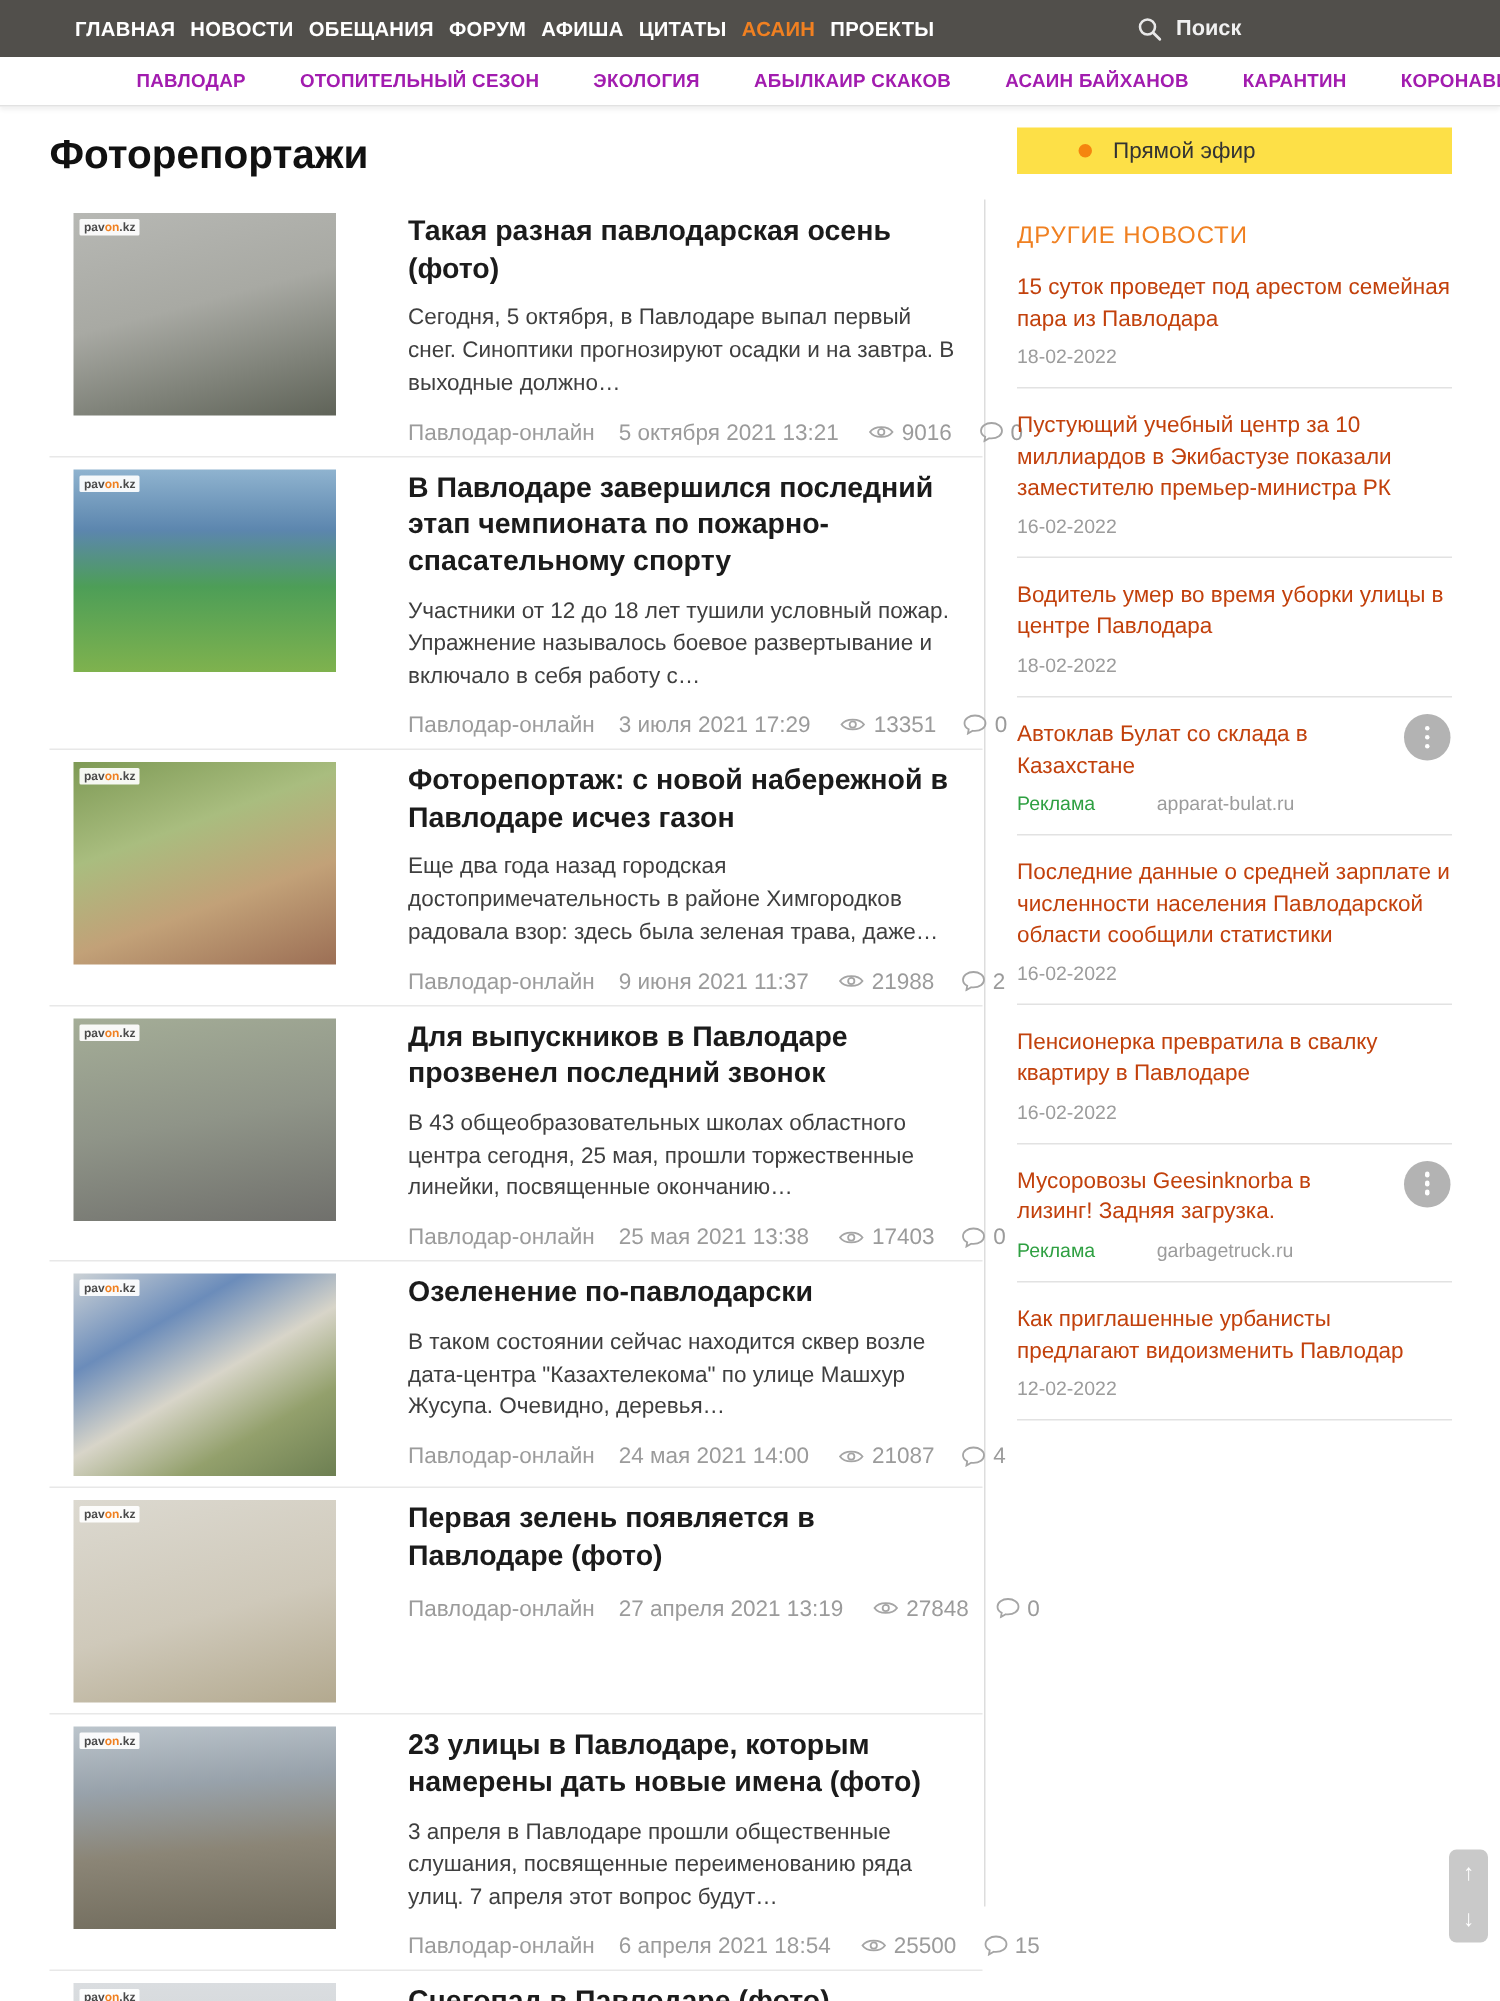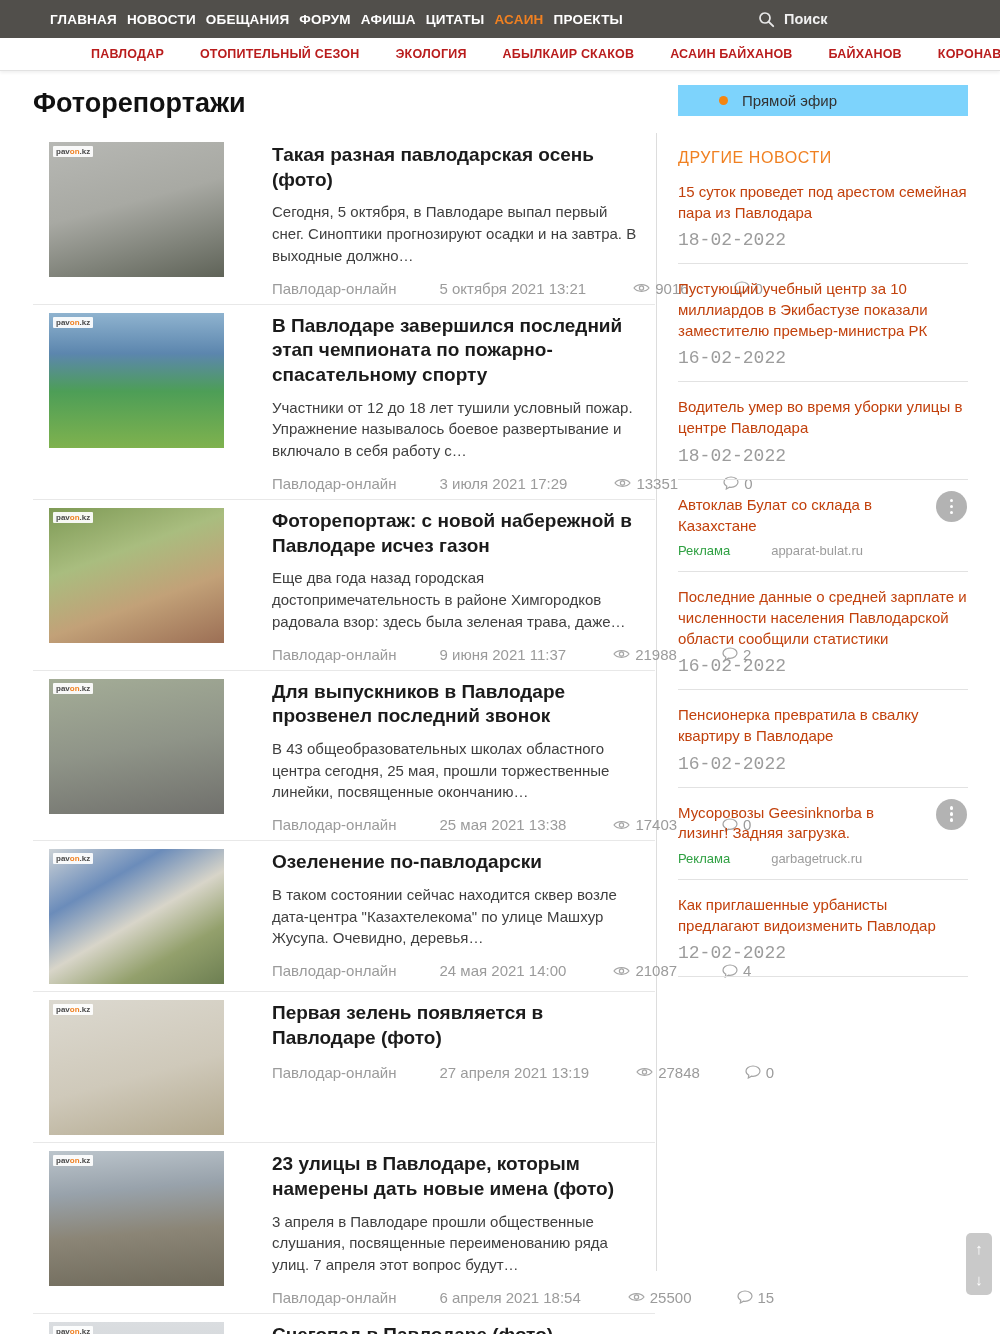--- a/index.html
+++ b/index.html
@@ -26,21 +26,21 @@
   }
   .search-box span { font-size:14.5px; color:#f0f0f0;font-weight:bold; }
   
   .tagsbar {
     height:33px; background:#fff; border-bottom:1px solid #e2e2e2;
     box-shadow:0 2px 3px rgba(0,0,0,.06);
     display:flex; align-items:center; justify-content:space-between;
     padding:0 60px 0 55px; position:relative; z-index:2;
   }
   .tagsbar a {
-    color:#b91c1c; text-decoration:none; font-size:12.5px; font-weight:700;
+    color:#a21caf; text-decoration:none; font-size:12.5px; font-weight:700;
     letter-spacing:.2px; cursor:pointer; white-space:nowrap;padding-left:36px;
   }
   
   .layout { position:relative; }
   .vdivider { position:absolute; left:656px; top:62px; bottom:-1200px; width:1px; background:#ddd; }
   main { position:absolute; left:33px; top:0; width:622px; }
   .page-title { font-size:27px; font-weight:800; color:#111; margin:17px 0 15px; }
   
   .article { display:flex; gap:11px; padding:8px 16px 7px; border-bottom:1px solid #e8e8e8; }
   .thumb {
@@ -50,42 +50,42 @@
     position:absolute; top:4px; left:4px; background:rgba(255,255,255,.92);
     font-size:8px; line-height:11px; padding:0 3px; border-radius:1px; font-weight:700;
   }
   .art-body { flex:1; padding-top:1px; min-width:0;margin-left:37px; }
   .art-title {
     font-size:19px; font-weight:700; color:#1b1b1b; line-height:1.3; cursor:pointer;
   }
   .art-excerpt { margin-top:9px; font-size:15px; color:#3f3f3f; line-height:1.45; }
   .art-meta {
     margin-top:13px; font-size:15px; color:#9b9b9b; display:flex;
-    align-items:flex-end; white-space:nowrap;gap:27px;
+    align-items:flex-end; white-space:nowrap;
   }
   .art-meta .src { margin-right:16px; }
   .art-meta .date { margin-right:20px; }
   .art-meta .cnt { display:flex; align-items:center; gap:5px; margin-right:18px; }
   .art-meta svg { display:block; }
   
   aside { position:absolute; left:678px; top:14px; width:290px; }
   .live-btn {
-    width:100%; height:31px; background:#7dd3fc; border:none; cursor:pointer;
+    width:100%; height:31px; background:#fde047; border:none; cursor:pointer;
     display:flex; align-items:center; gap:14px; padding-left:41px;
     font-family:inherit; font-size:15px; color:#333;
   }
   .live-dot { width:9px; height:9px; border-radius:50%; background:#f5850f; }
   .other-heading {
     margin-top:33px; color:#f08021; font-size:16px; font-weight:400;
     letter-spacing:.6px;
   }
   .side-item { padding:15px 0 13px; border-bottom:1px solid #e2e2e2; position:relative; }
   .side-title { font-size:15px; color:#c2410c; line-height:1.38; cursor:pointer; }
   .side-item.ad .side-title { padding-right:40px; }
-  .side-date { margin-top:7px; font-size:18px; color:#9c9c9c;font-family:Liberation Mono, monospace; }
+  .side-date { margin-top:7px; font-size:13px; color:#9c9c9c; }
   .side-adline { margin-top:7px; font-size:13px; }
   .side-adline .ad-label { color:#2fa042; margin-right:4px; }
   .side-adline .ad-domain { color:#9c9c9c;margin-left:37px; }
   .kebab {
     position:absolute; right:1px; top:11px; width:31px; height:31px;
     border-radius:50%; background:#b3b3b3; display:flex; flex-direction:column;
     align-items:center; justify-content:center; gap:2.5px; cursor:pointer;
   }
   .kebab i { width:3.5px; height:3.5px; border-radius:50%; background:#fff; }
   
@@ -121,21 +121,21 @@
     <span>Поиск</span>
   </div>
 </header>
 
 <nav class="tagsbar" id="tagsnav">
     <a>ПАВЛОДАР</a>
     <a>ОТОПИТЕЛЬНЫЙ СЕЗОН</a>
     <a>ЭКОЛОГИЯ</a>
     <a>АБЫЛКАИР СКАКОВ</a>
     <a>АСАИН БАЙХАНОВ</a>
-    <a>БАЙХАНОВ</a>
+    <a>КАРАНТИН</a>
     <a>КОРОНАВИРУС</a>
     <a>ПОЛИЦИЯ</a>
   </nav>
 
 <div class="layout">
   <div class="vdivider"></div>
 
   <main>
     <h1 class="page-title">Фоторепортажи</h1>
     <div id="article-list">

